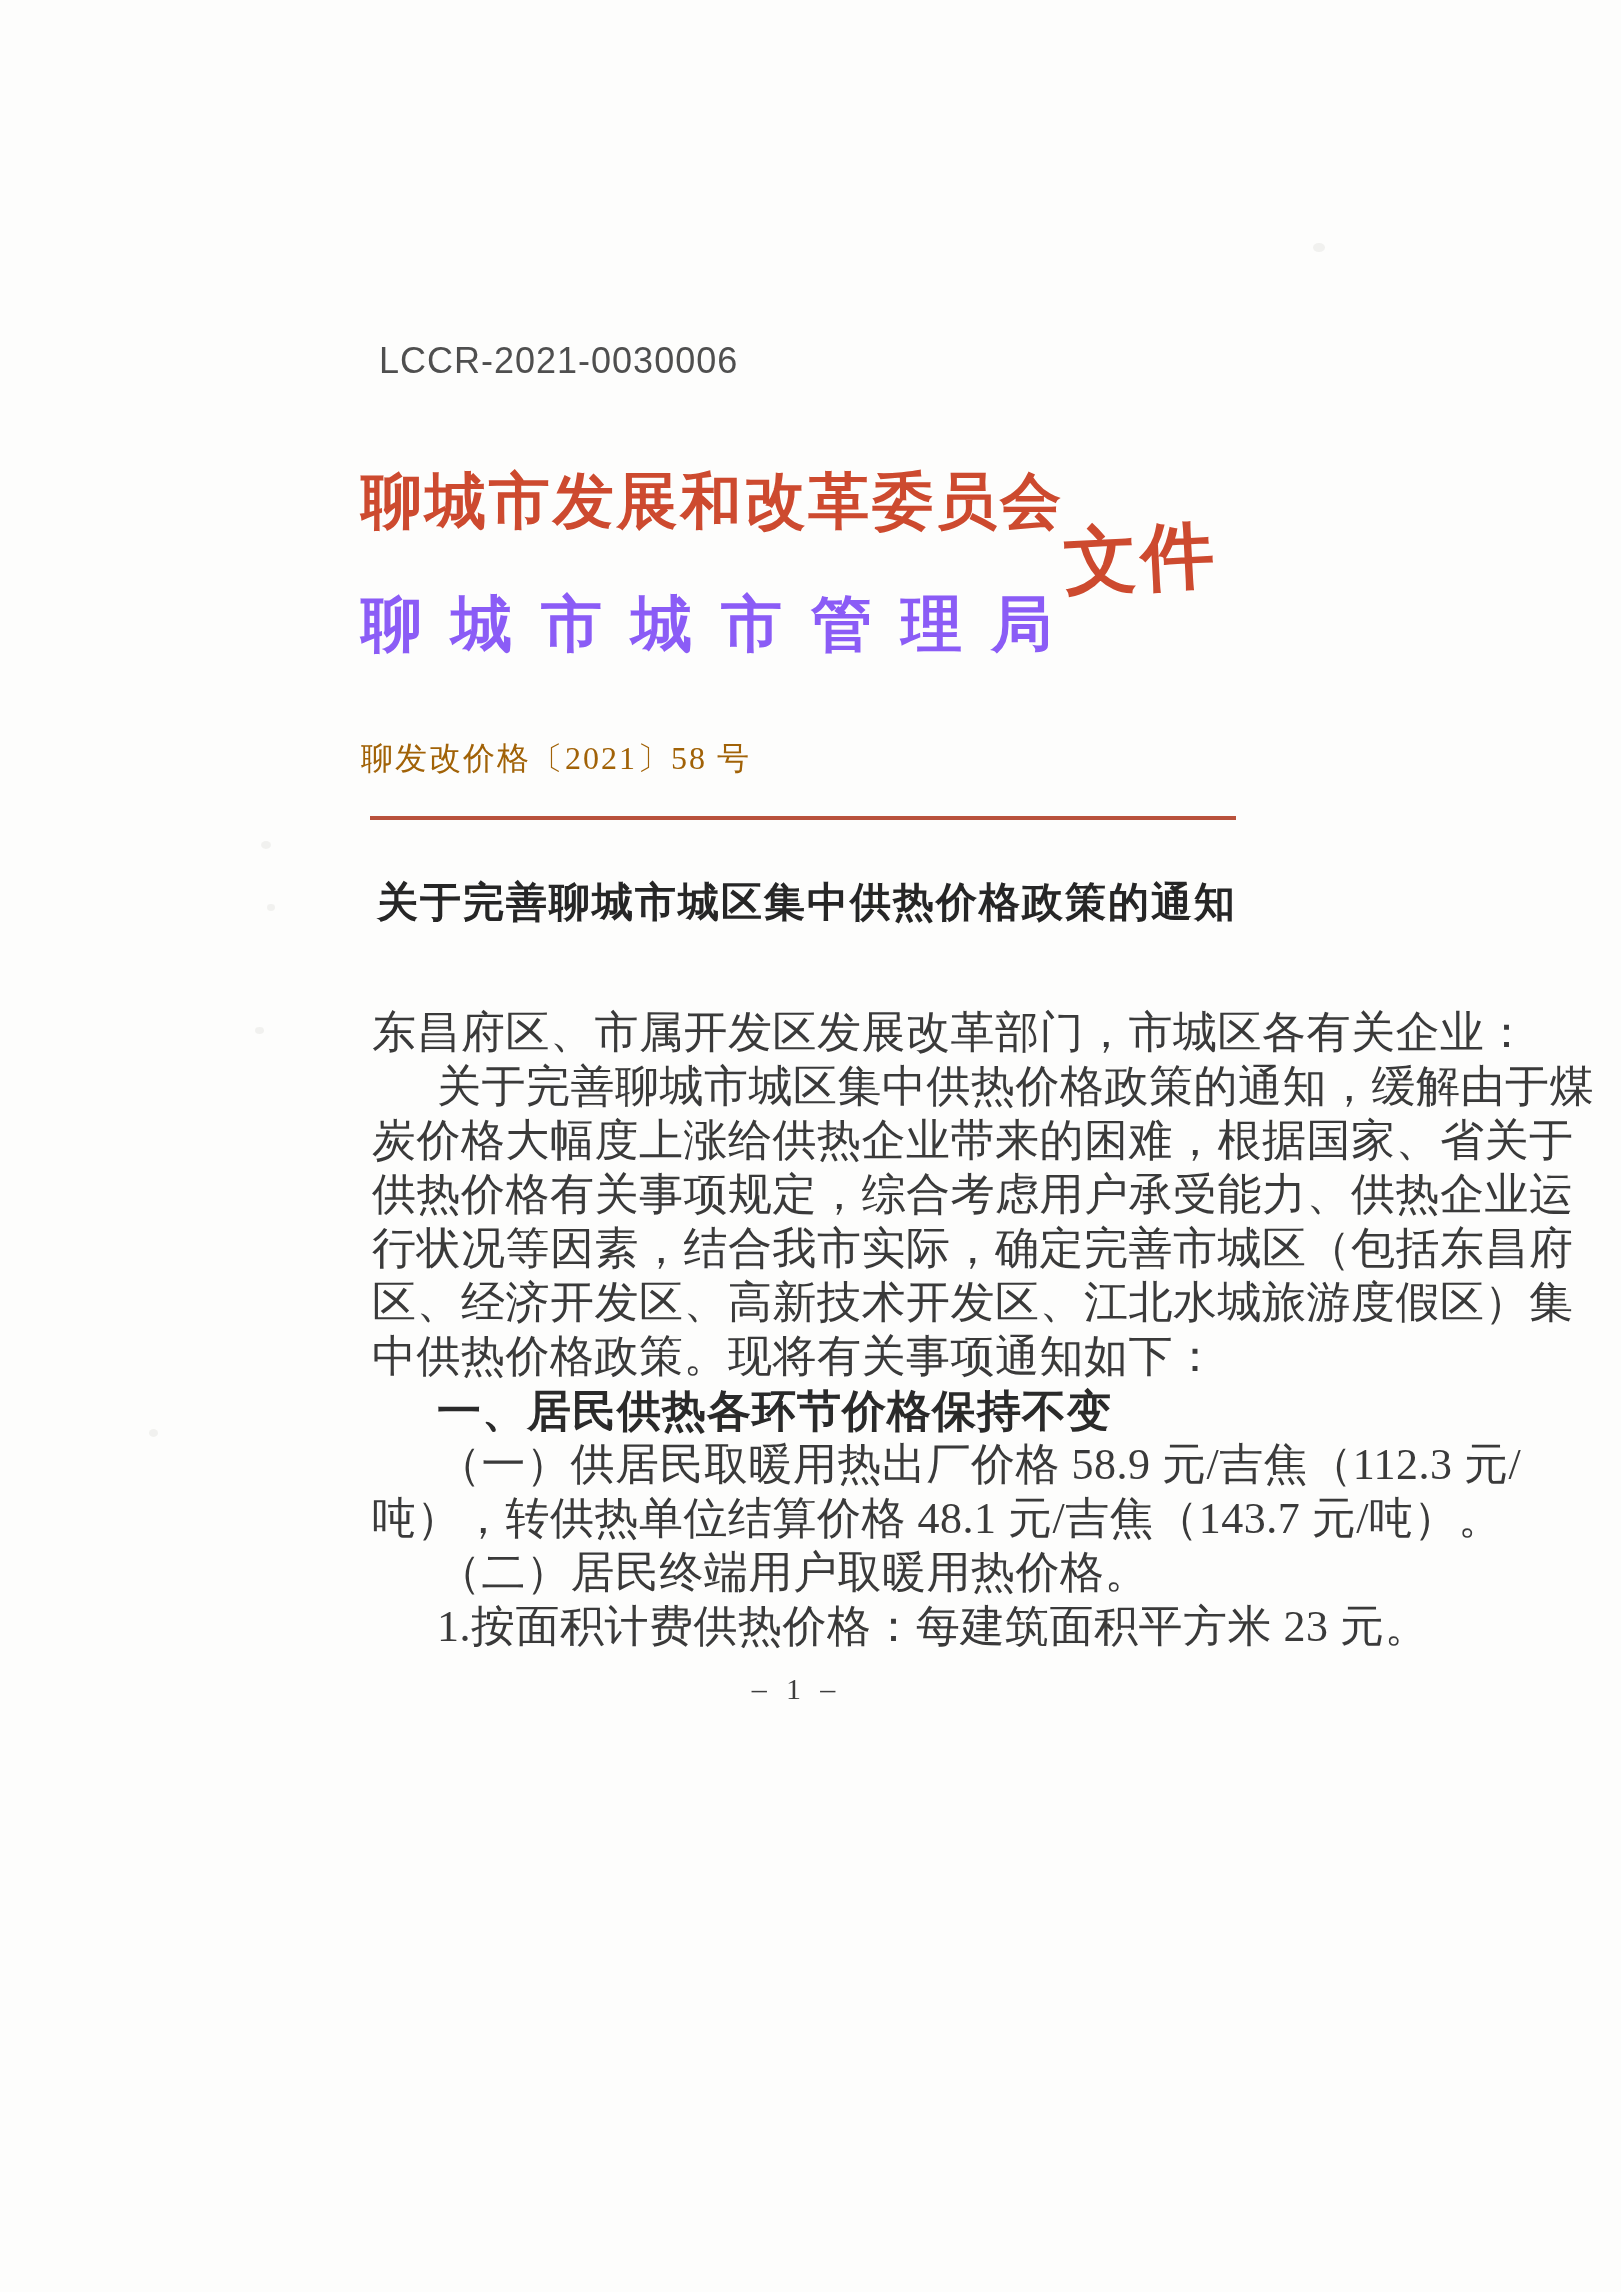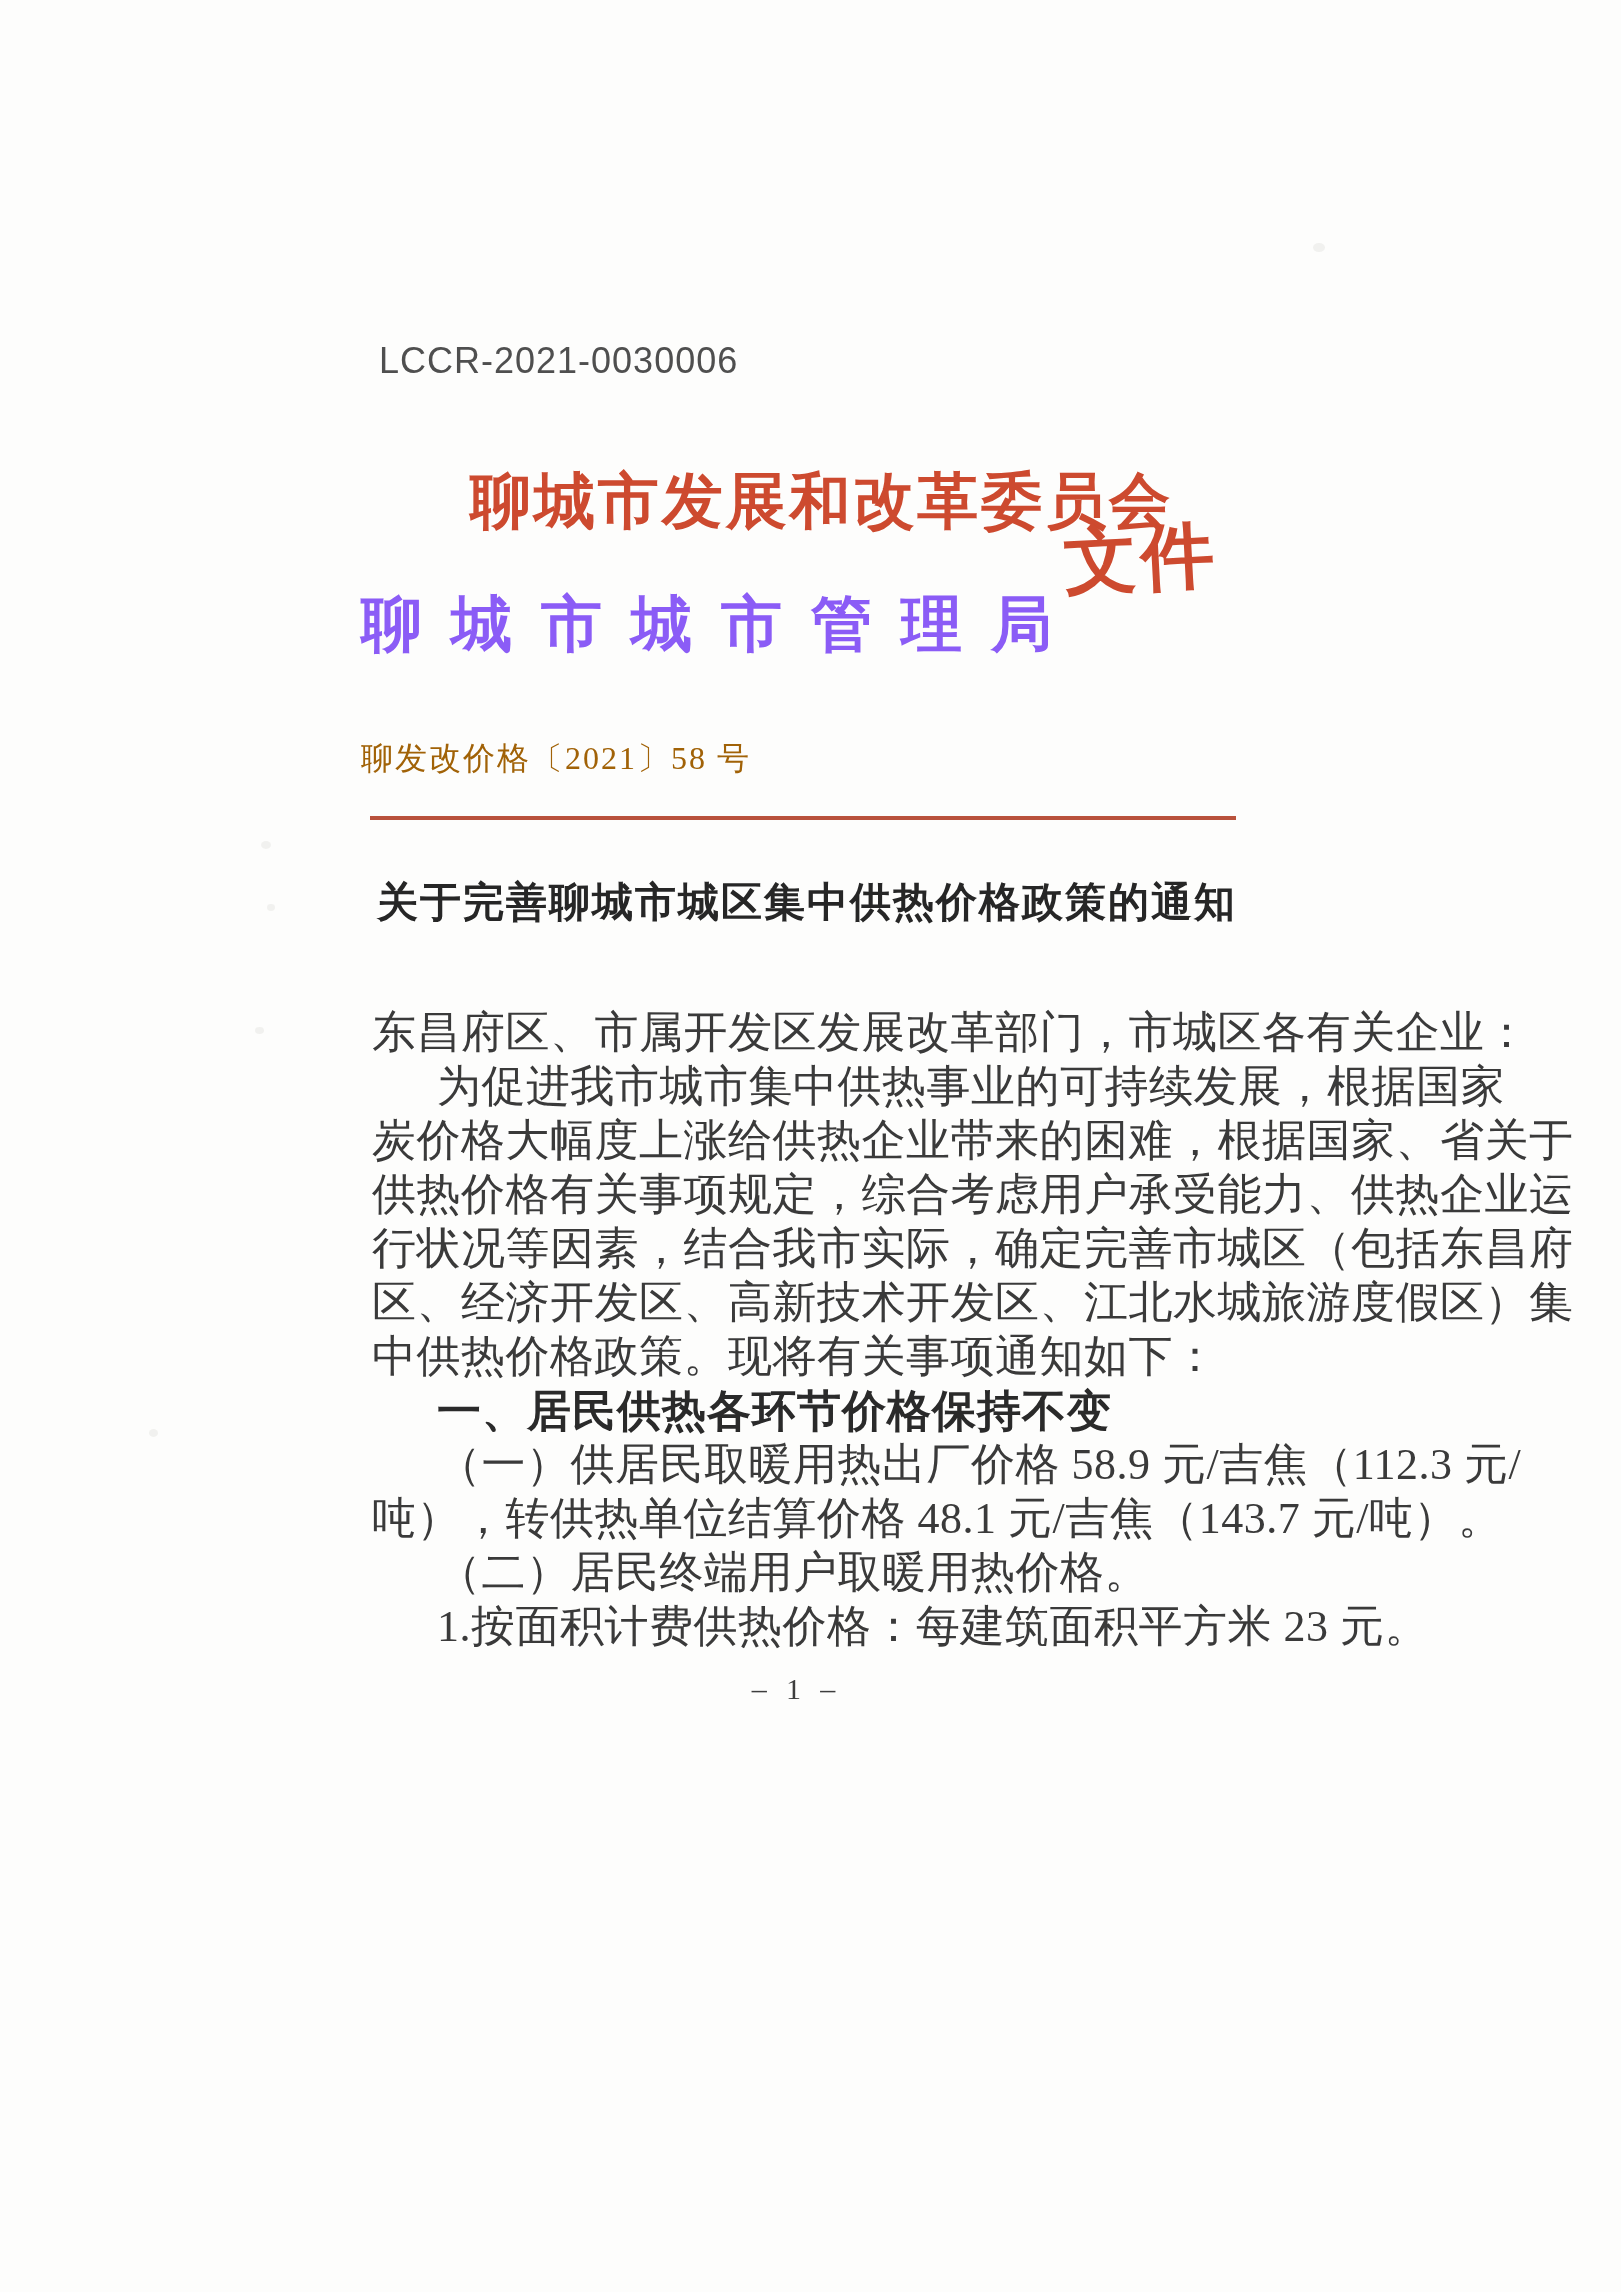--- a/index.html
+++ b/index.html
@@ -33,21 +33,20 @@
     left: 361px;
     top: 461px;
     width: 921px;
   }
   .org-line1 {
     font-size: 61px;
     font-weight: 700;
     color: #cd4a2f;
     letter-spacing: 2.9px;
     white-space: nowrap;
-    text-align: center;
   }
   .org-line2 {
     margin-top: 41px;
     font-size: 61px;
     font-weight: 700;
     color: #8b5cf6;
     letter-spacing: 29px;
     white-space: nowrap;
   }
   .doc-word {
@@ -161,21 +160,21 @@
   </div>
 
   <div class="doc-number">聊发改价格〔2021〕58 号</div>
 
   <div class="red-rule"></div>
 
   <div class="doc-title">关于完善聊城市城区集中供热价格政策的通知</div>
 
   <div class="doc-body">
     <div class="line">东昌府区、市属开发区发展改革部门，市城区各有关企业：</div>
-    <div class="line indent">为促进我市城市集中供热事业的可持续发展，根据国家</div>
+    <div class="line indent">关于完善聊城市城区集中供热价格政策的通知，缓解由于煤</div>
     <div class="line">炭价格大幅度上涨给供热企业带来的困难，根据国家、省关于</div>
     <div class="line">供热价格有关事项规定，综合考虑用户承受能力、供热企业运</div>
     <div class="line">行状况等因素，结合我市实际，确定完善市城区（包括东昌府</div>
     <div class="line">区、经济开发区、高新技术开发区、江北水城旅游度假区）集</div>
     <div class="line">中供热价格政策。现将有关事项通知如下：</div>
     <div class="line indent hei">一、居民供热各环节价格保持不变</div>
     <div class="line indent">（一）供居民取暖用热出厂价格 58.9 元/吉焦（112.3 元/</div>
     <div class="line">吨），转供热单位结算价格 48.1 元/吉焦（143.7 元/吨）。</div>
     <div class="line indent">（二）居民终端用户取暖用热价格。</div>
     <div class="line indent">1.按面积计费供热价格：每建筑面积平方米 23 元。</div>

